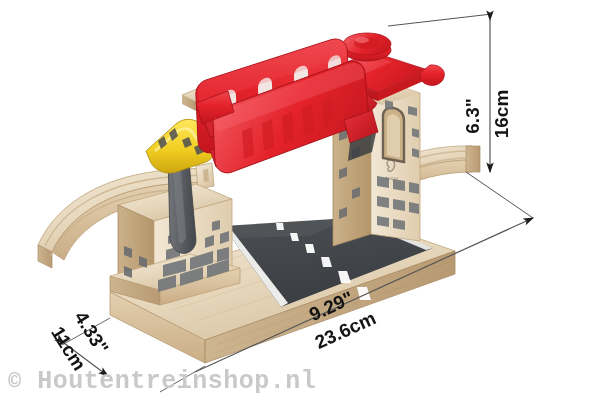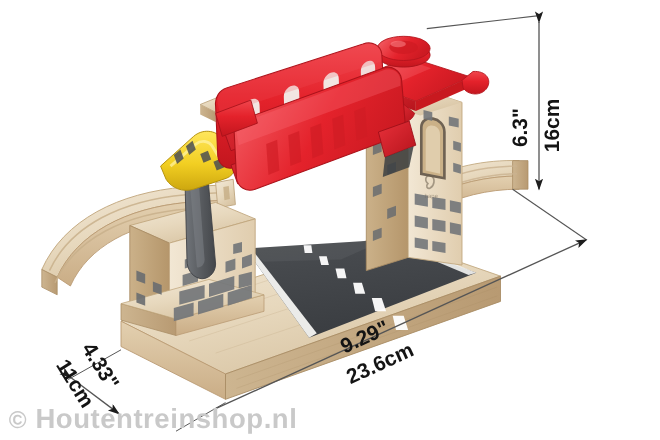--- a/index.html
+++ b/index.html
@@ -16,21 +16,21 @@
   .dimtext{
     font-family:"Liberation Sans", sans-serif;
     font-weight:bold;
     font-size:19px;
     fill:#141414;
     white-space:pre;
   }
   .wm{
     position:absolute;
     left:8px;bottom:4px;
-    font-family:Liberation Sans, sans-serif;
+    font-family:Liberation Mono, monospace;
     font-weight:bold;
     font-size:25px;
     color:#c9c9c9;
     letter-spacing:.5px;
     user-select:none;
   }
   .wm .cmark{font-size:22px;}
 </style>
 </head>
 <body>

